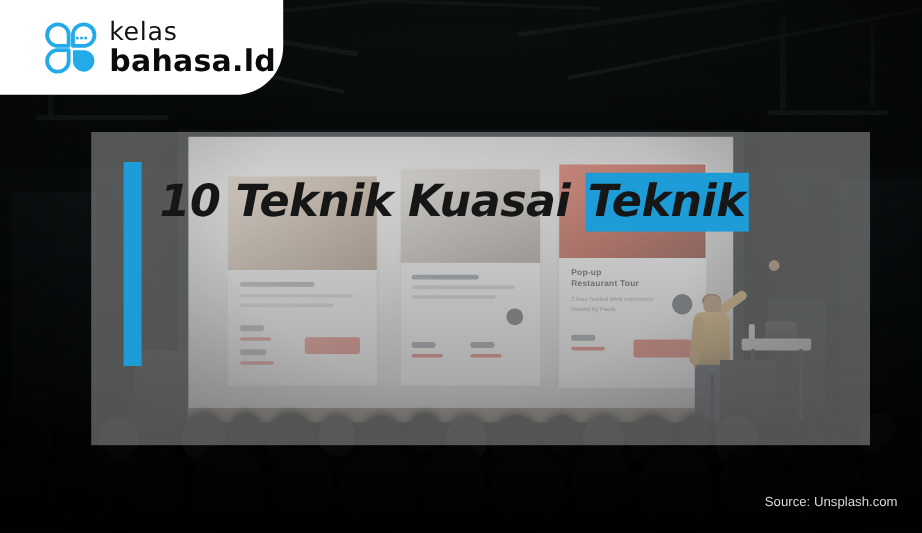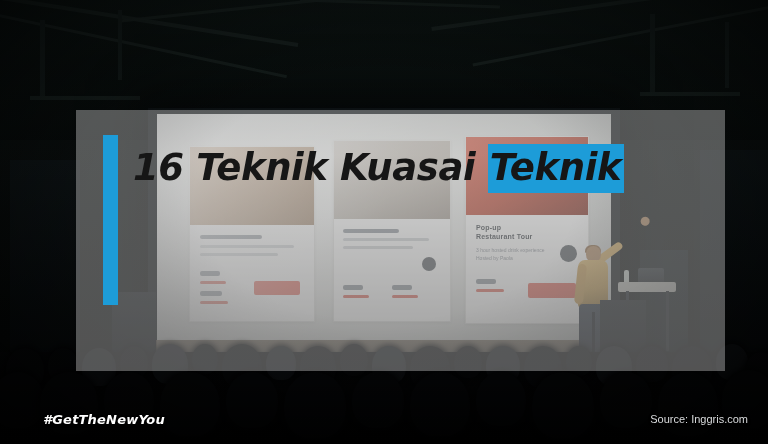--- a/index.html
+++ b/index.html
@@ -373,20 +373,40 @@
     </div>
 
     <div class="photo-tint"></div>
   </div>
 
   <div class="overlay-panel"></div>
 
   <div class="accent-bar"></div>
 
   <div class="headline">
-    <span class="ln"><span>16 Teknik Kuasai </span><span class="hl">Teknik</span></span>
+    <span class="ln"><span>10 Teknik Kuasai </span><span class="hl">Teknik</span></span>
   </div>
 
-
-  <div class="hashtag">#GetTheNewYou</div>
-  <div class="source">Source: Inggris.com</div>
+  <div class="logo-banner">
+    <div class="logo-mark">
+      <svg width="46" height="46" viewBox="0 0 46 46" aria-hidden="true">
+
+        <path d="M21.2 21.2 H11.2 A9 9 0 1 1 21.2 11.2 Z" fill="none" stroke="#22ABE8" stroke-width="3.2" stroke-linejoin="round"></path>
+
+        <path d="M24.8 21.2 V11.2 A9 9 0 1 1 34.8 21.2 Z" fill="none" stroke="#22ABE8" stroke-width="3.2" stroke-linejoin="round"></path>
+        <circle cx="28.4" cy="14.6" r="1.25" fill="#22ABE8"></circle>
+        <circle cx="31.9" cy="14.6" r="1.25" fill="#22ABE8"></circle>
+        <circle cx="35.4" cy="14.6" r="1.25" fill="#22ABE8"></circle>
+
+        <path d="M21.2 24.8 V34.8 A9 9 0 1 1 11.2 24.8 Z" fill="none" stroke="#22ABE8" stroke-width="3.2" stroke-linejoin="round"></path>
+
+        <path d="M24.8 24.8 H34.8 A9 9 0 1 1 24.8 34.8 Z" fill="#22ABE8"></path>
+      </svg>
+    </div>
+    <div class="logo-text">
+      <div class="logo-l1">kelas</div>
+      <div class="logo-l2">bahasa.ld</div>
+    </div>
+  </div>
+
+  <div class="source">Source: Unsplash.com</div>
 
 </div>
 
 </body></html>

